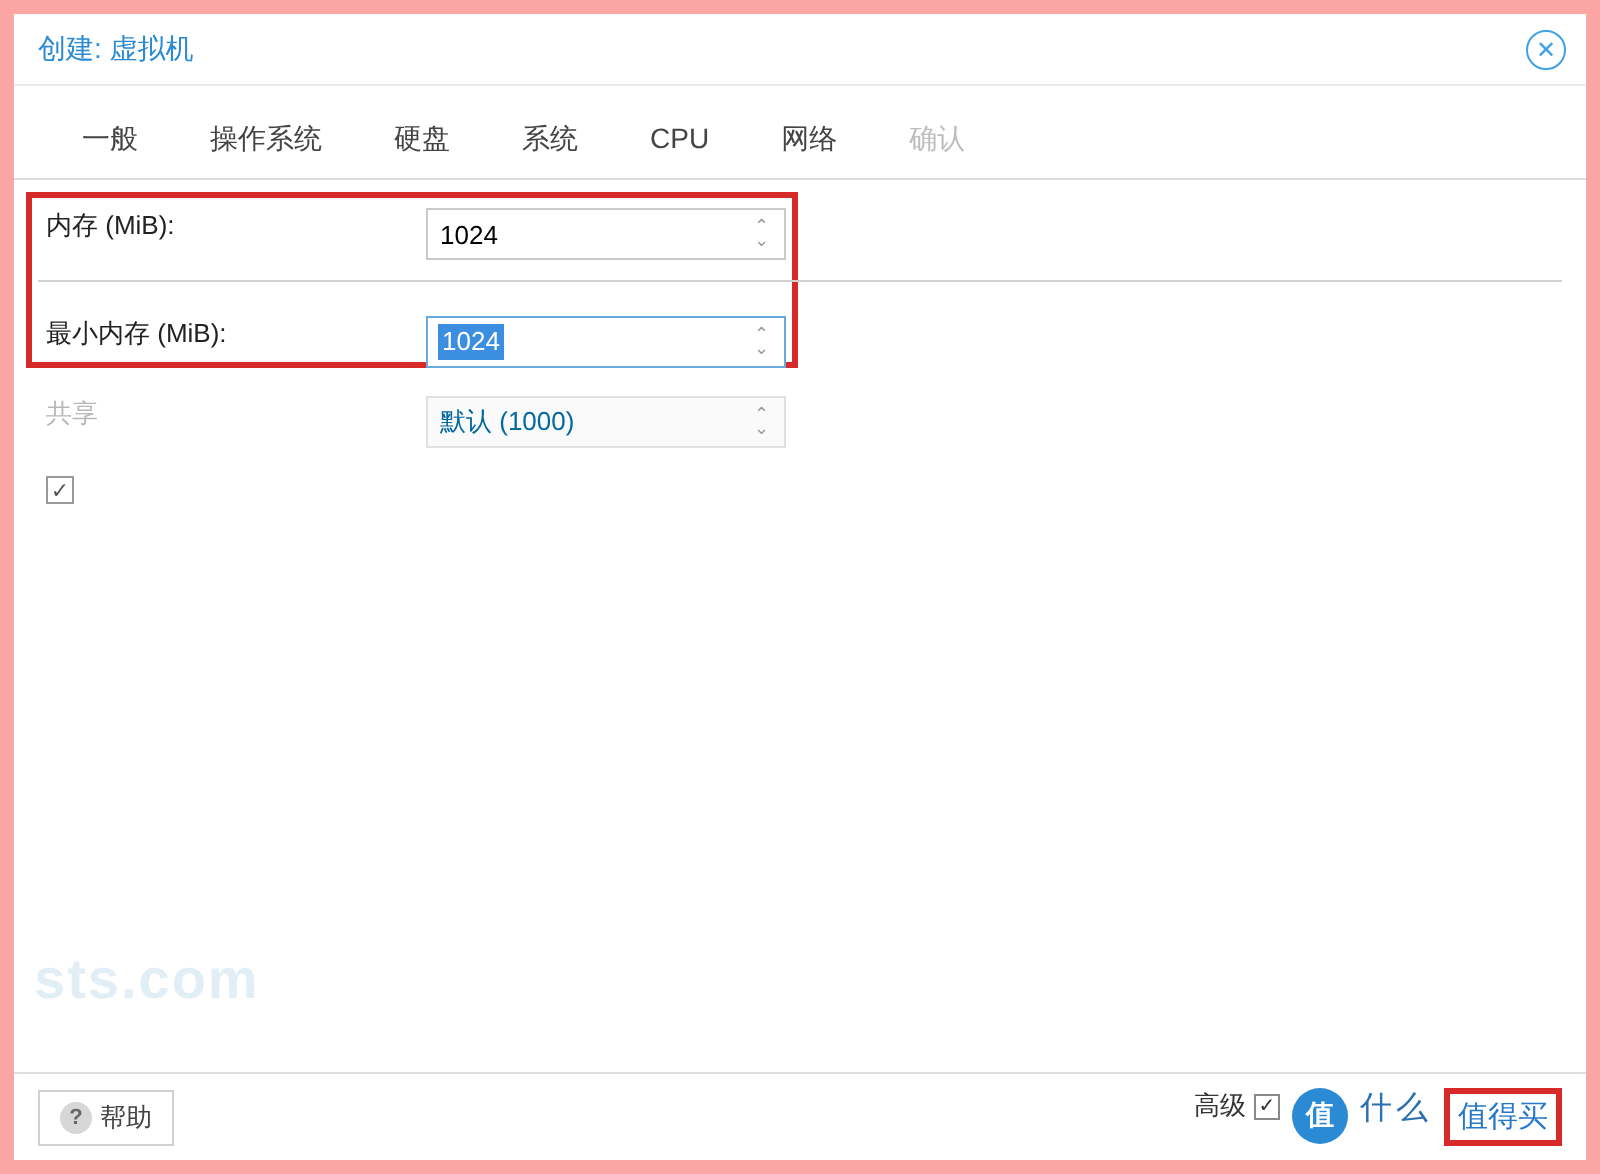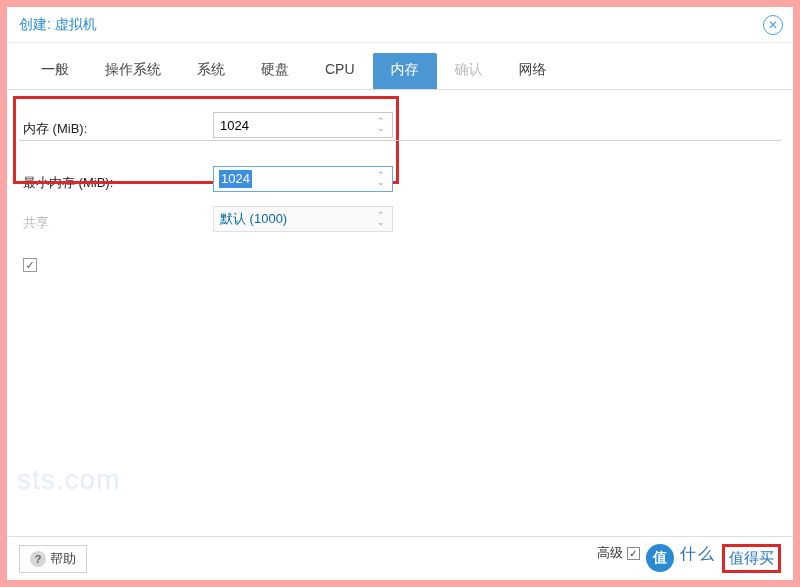--- a/index.html
+++ b/index.html
@@ -5,21 +5,21 @@
   * { box-sizing: border-box; margin: 0; padding: 0; }
   body { font-family: "Microsoft YaHei", Arial, sans-serif; font-size: 13px; color: #333; background: #fff; }
   .window { width: 800px; height: 587px; border: 7px solid #fca5a5; position: relative; display: flex; flex-direction: column; }
   .titlebar { height: 36px; display: flex; align-items: center; padding: 0 12px; color: #2a8ad4; font-size: 14px; border-bottom: 1px solid #eaeaea; }
   .titlebar .close { position: absolute; right: 10px; top: 8px; width: 20px; height: 20px; border: 1.5px solid #3fa2e6; border-radius: 50%; display: flex; align-items: center; justify-content: center; color: #3fa2e6; font-size: 12px; cursor: pointer; }
   .tabs { display: flex; padding: 10px 16px 0 16px; gap: 0; border-bottom: 1px solid #dcdcdc; }
   .tab { padding: 8px 18px 10px 18px; font-size: 14px; color: #444; cursor: pointer; }
   .tab.active { background: #4a97d4; color: #fff; border-radius: 2px 2px 0 0; }
   .tab.disabled { color: #bdbdbd; }
   .content { flex: 1; padding: 14px 16px; position: relative; }
-  .field-row { display: flex; align-items: flex-end; height: 34px; margin-bottom: 6px; }
+  .field-row { display: flex; align-items: flex-start; height: 34px; margin-bottom: 6px; }
   .field-label { width: 190px; color: #222; font-size: 13px; }
   .field-label.disabled { color: #b9b9b9; }
   .spinner { position: relative; width: 180px; height: 26px; }
   .spinner input { width: 100%; height: 100%; border: 1px solid #c9c9c9; padding: 0 18px 0 6px; font-size: 13px; background: #fff; }
   .spinner input.selected { background: #fff; }
   .spinner .sel-text { position: absolute; left: 6px; top: 4px; background: #3b8ee0; color: #fff; padding: 0 2px; font-size: 13px; line-height: 18px; }
   .spinner input:disabled { background: #fafafa; color: #0369a1; border-color: #e0e0e0; }
   .spinner .arrows { position: absolute; right: 4px; top: 0; height: 100%; width: 12px; display: flex; flex-direction: column; justify-content: center; color: #999; font-size: 9px; line-height: 7px; pointer-events: none; }
   .spinner.focused input { border: 1px solid #6aa9dc; }
   .highlight-box { position: absolute; left: 6px; top: 92px; width: 386px; height: 86px; border: 3px solid #d92a2a; pointer-events: none; }
@@ -29,41 +29,40 @@
   .check { width: 14px; height: 14px; border: 1px solid #999; display: inline-flex; align-items: center; justify-content: center; font-size: 11px; color: #555; background: #fff; }
   .footer { height: 44px; border-top: 1px solid #e0e0e0; display: flex; align-items: center; padding: 0 12px; justify-content: space-between; }
   .help-btn { display: flex; align-items: center; gap: 4px; border: 1px solid #d0d0d0; background: #fff; padding: 4px 10px; cursor: pointer; font-size: 13px; color: #444; }
   .help-btn .qicon { width: 16px; height: 16px; border-radius: 50%; background: #d7d7d7; color: #666; display: flex; align-items: center; justify-content: center; font-size: 11px; font-weight: bold; }
   .footer-right { display: flex; align-items: flex-start; gap: 6px; }
   .adv-label { font-size: 13px; color: #333; display: flex; align-items: center; gap: 4px; }
   .adv-label .ck { width: 13px; height: 13px; border: 1px solid #888; display: inline-flex; align-items: center; justify-content: center; font-size: 10px; }
   .badge-circle { width: 28px; height: 28px; border-radius: 50%; background: #2a8ad4; color: #fff; display: flex; align-items: center; justify-content: center; font-size: 14px; font-weight: bold; }
   .overlay-text { color: #2c70b0; font-size: 16px; font-weight: 500; letter-spacing: 2px; font-family: Liberation Mono, monospace; }
   .red-box-btn { border: 3px solid #d92a2a; padding: 2px 4px; color: #2878c9; font-size: 15px; font-weight: 500; }
-  .watermark { position: absolute; left: 10px; bottom: 40px; font-size: 28px; color: #cfe3ef; font-weight: normal; letter-spacing: 1px; opacity: 0.6; pointer-events: none; }
+  .watermark { position: absolute; left: 10px; bottom: 30px; font-size: 28px; color: #cfe3ef; font-weight: bold; letter-spacing: 1px; opacity: 0.6; pointer-events: none; }
 </style>
 </head>
 <body>
 
 <div class="window">
 
   <div class="titlebar">
     <span>创建: 虚拟机</span>
     <div class="close">✕</div>
   </div>
 
   <div class="tabs">
     <div class="tab">一般</div>
     <div class="tab">操作系统</div>
+    <div class="tab">硬盘</div>
     <div class="tab">系统</div>
-    <div class="tab">硬盘</div>
     <div class="tab">CPU</div>
-    <div class="tab active">内存</div>
+    <div class="tab">网络</div>
     <div class="tab disabled">确认</div>
-    <div class="tab">网络</div>
   </div>
 
   <div class="content">
 
     <div class="highlight-box hb1"></div>
     <div class="divider-line"></div>
 
     <div class="field-row">
       <div class="field-label">内存 (MiB):</div>
       <div class="spinner">

